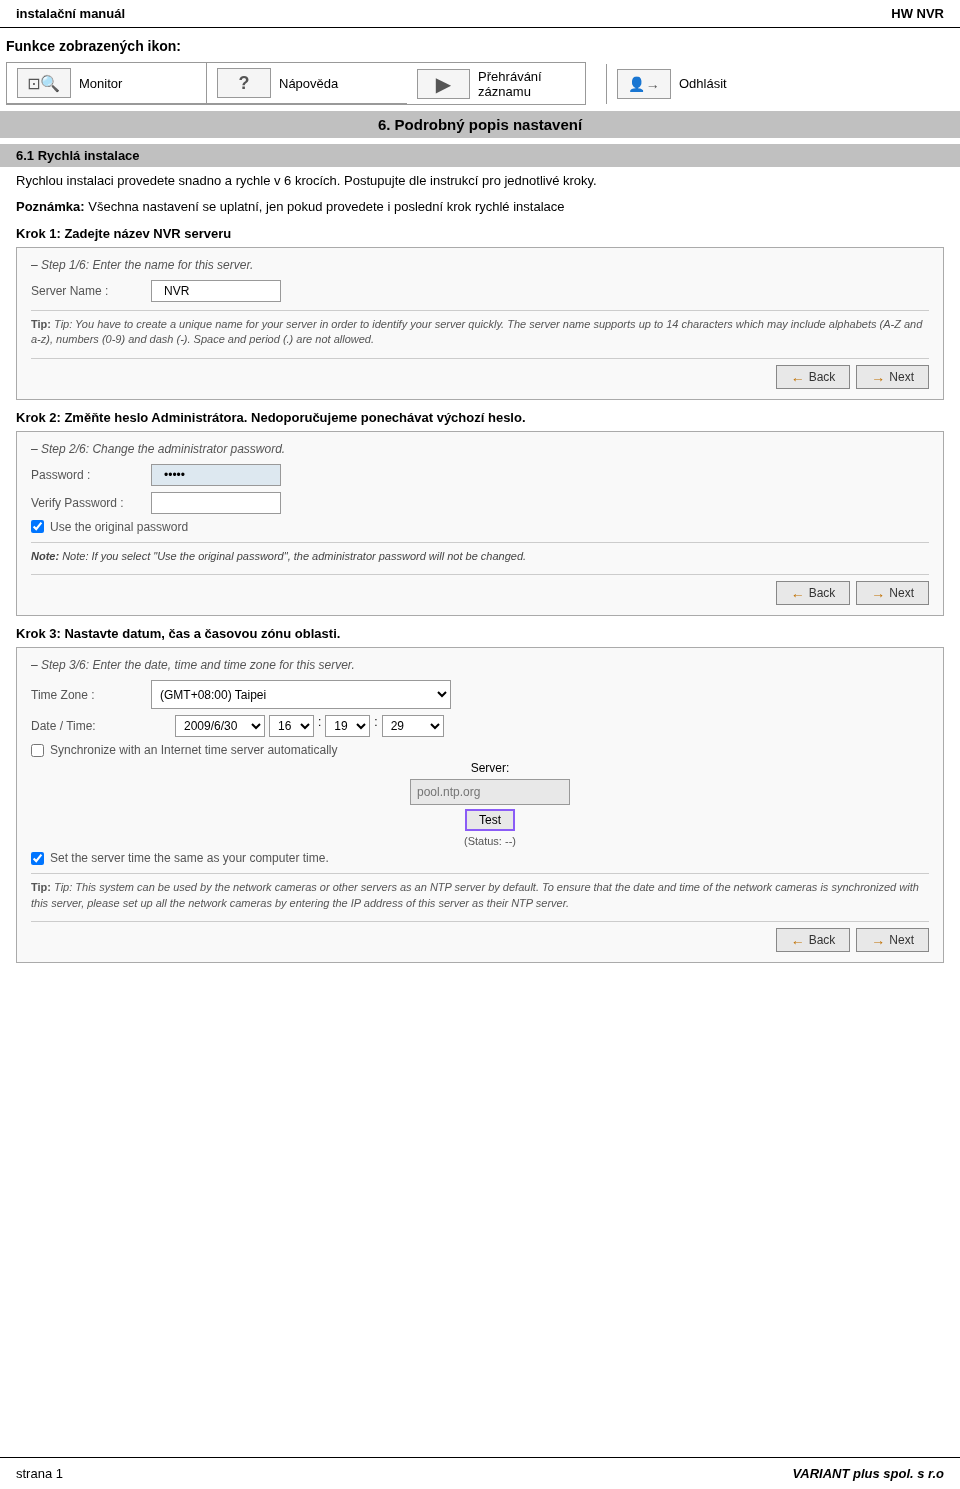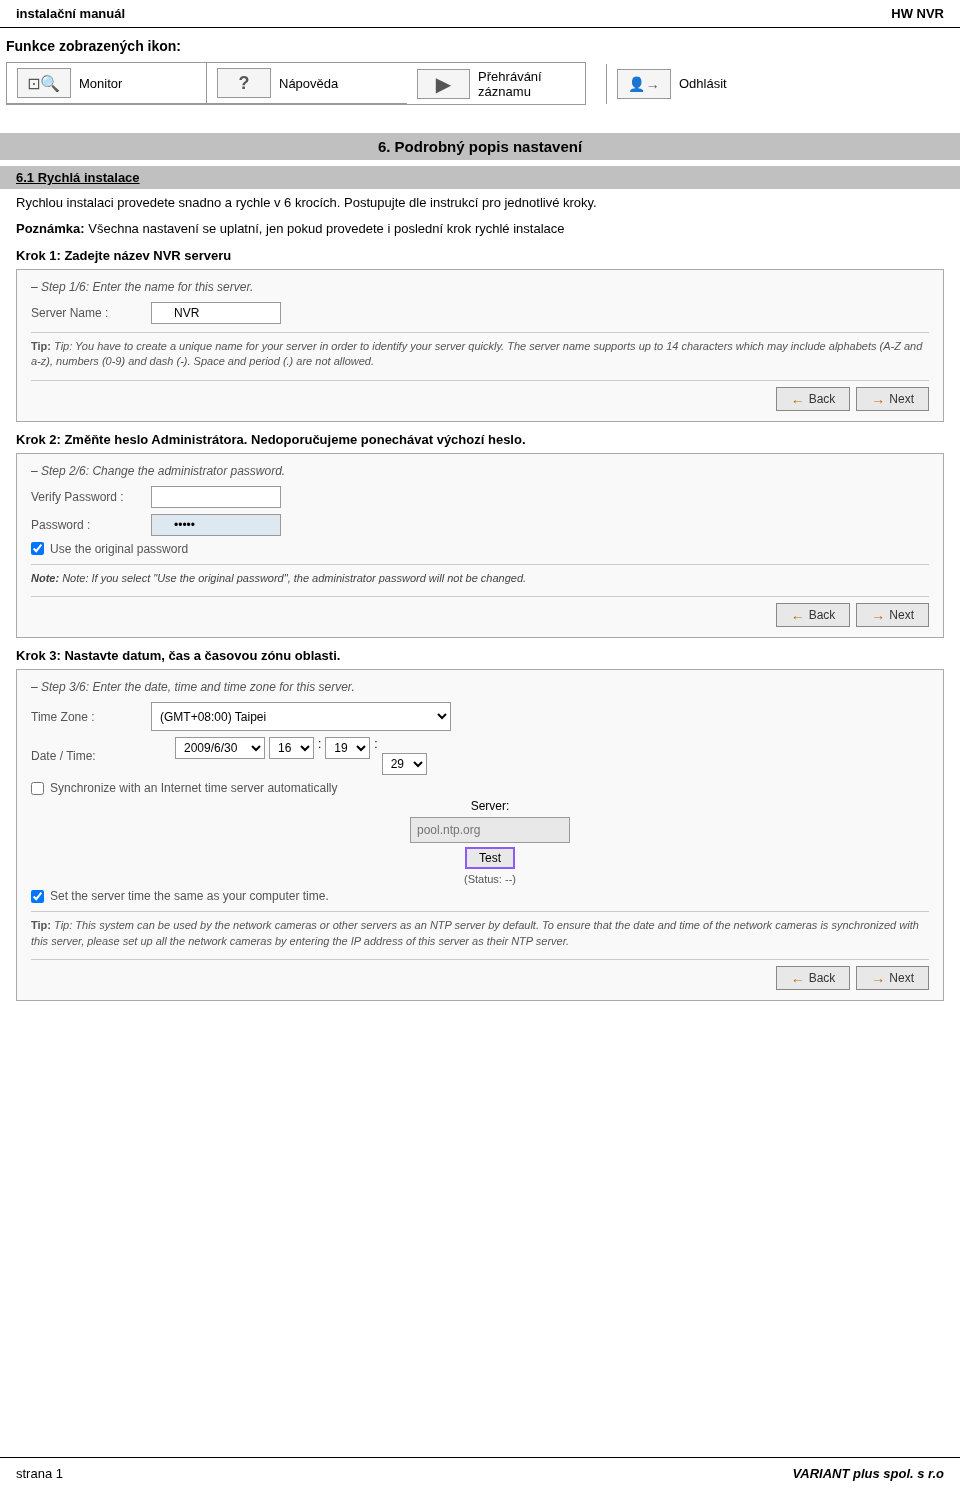--- a/index.html
+++ b/index.html
@@ -67,29 +67,28 @@
     .icon-label {
       font-size: 13px;
     }
 
     .section-header-bar {
       background: #c0c0c0;
       padding: 5px 16px;
       font-size: 15px;
       font-weight: bold;
       text-align: center;
-      margin: 24px 0 6px 0;
+      margin: 2px 0 6px 0;
     }
     .subsection-bar {
       background: #c0c0c0;
       padding: 4px 16px;
       font-size: 13px;
       font-weight: bold;
       margin: 6px 0 4px 0;
-      text-decoration: underline;
     }
 
     .content {
       padding: 0 16px;
     }
     .content p {
       margin-bottom: 6px;
       line-height: 1.5;
       font-size: 13px;
     }
@@ -119,21 +118,21 @@
       margin-bottom: 6px;
       font-size: 12px;
     }
     .ui-panel .field-label {
       width: 120px;
       color: #555;
     }
     .ui-panel .field-input {
       border: 1px solid #999;
       background: #fff;
-      padding: 2px 22px;
+      padding: 2px 12px;
       font-size: 12px;
       width: 130px;
       height: 22px;
     }
     .ui-panel .field-input.filled {
       background: #dde8f0;
     }
     .ui-panel .tip-text {
       font-size: 11px;
       color: #555;
@@ -343,26 +342,26 @@
       </button>
     </div>
   </div>
 
   <div class="krok-heading">Krok 2: Změňte heslo Administrátora. Nedoporučujeme ponechávat výchozí heslo.</div>
   <div class="ui-panel">
     <div class="step-info">
       <span>– </span><span>Step 2/6: Change the administrator password.</span>
     </div>
     <div class="field-row">
+      <span class="field-label">Password :</span>
+      <input class="field-input filled" type="password" value="•••••" style="">
+    </div>
+    <div class="field-row">
       <span class="field-label">Verify Password :</span>
       <input class="field-input" type="password" style="">
-    </div>
-    <div class="field-row">
-      <span class="field-label">Password :</span>
-      <input class="field-input filled" type="password" value="•••••" style="">
     </div>
     <div class="checkbox-row">
       <input type="checkbox" checked="" style="">
       <span>Use the original password</span>
     </div>
     <div class="note-text">
       <span class="bold">Note: </span><span>Note: If you select "Use the original password", the administrator password will not be changed.</span>
     </div>
     <div class="btn-row">
       <button class="nav-btn">
@@ -396,21 +395,21 @@
           <option>2009/6/30</option>
         </select>
         <select class="dt-select" style="width:45px;">
           <option>16</option>
         </select>
         <span>:</span>
         <select class="dt-select" style="width:45px;">
           <option>19</option>
         </select>
         <span>:</span>
-        <select class="dt-select" style="width:45px;margin-top:16px;">
+        <select class="dt-select" style="width:62px;">
           <option>29</option>
         </select>
       </div>
     </div>
 
     <div class="checkbox-row">
       <input type="checkbox" style="">
       <span>Synchronize with an Internet time server automatically</span>
     </div>
 

